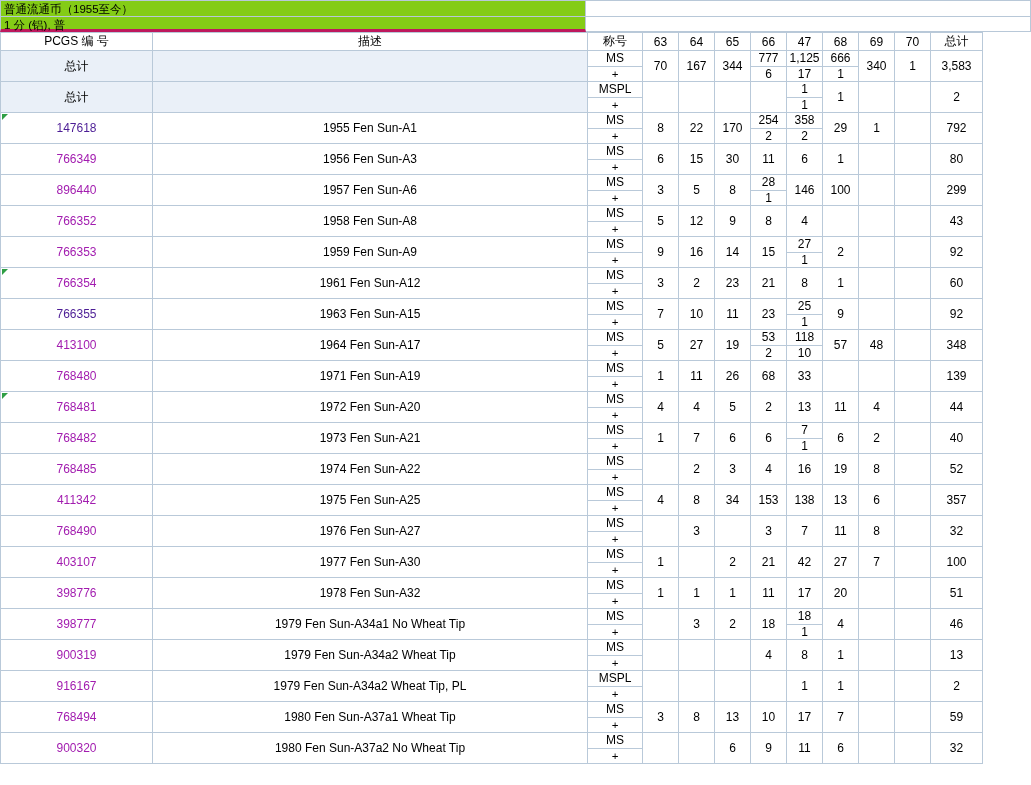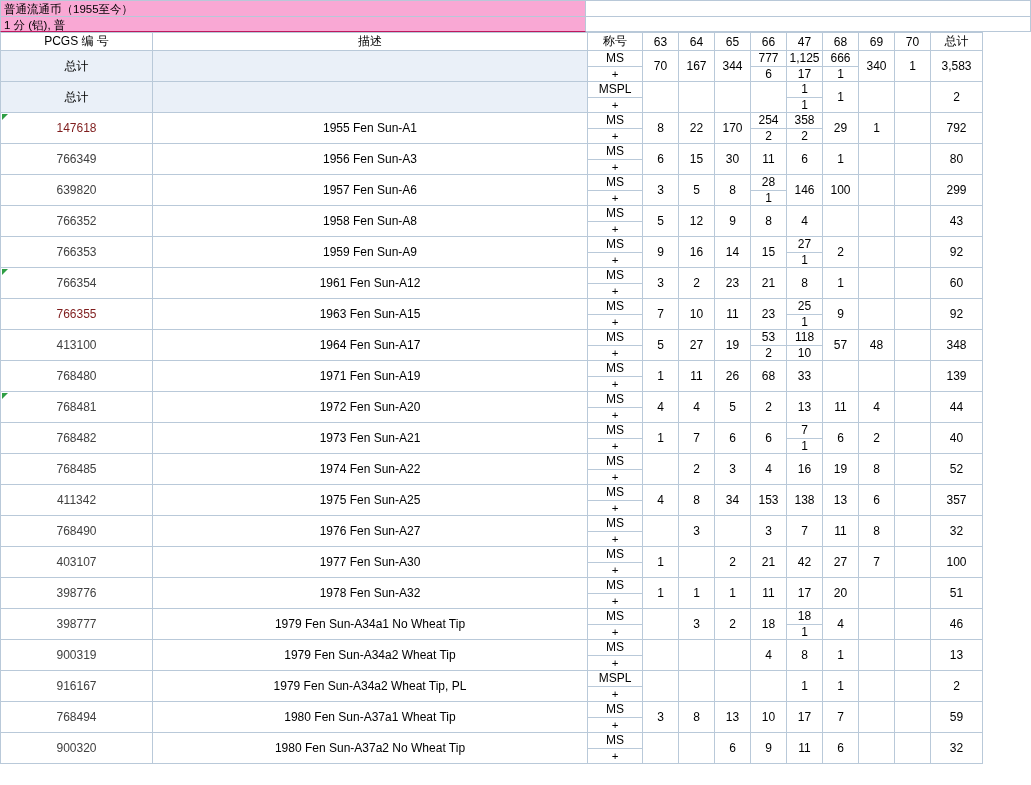--- a/index.html
+++ b/index.html
@@ -32,31 +32,31 @@
   }
   .top-strip .cell-title {
     width: 586px;
     box-sizing: border-box;
     border: 1px solid #b8c8d8;
     border-bottom: none;
     padding: 1px 3px;
     font-size: 11.5px;
     line-height: 14px;
     height: 16px;
-    background: #f9a8d4;
+    background: #84cc16;
   }
   .top-strip .cell-blank {
     flex: 1;
     box-sizing: border-box;
     border-top: 1px solid #b8c8d8;
     border-right: 1px solid #b8c8d8;
     height: 16px;
   }
   .top-strip .row2 .cell-title {
-    border-bottom: 1px solid #be185d;
+    border-bottom: 3px solid #be185d;
   }
   .top-strip .row2 .cell-blank {
     border-bottom: 1px solid #b8c8d8;
   }
 
   table.grid {
     border-collapse: collapse;
     width: 894px;
     table-layout: fixed;
   }
@@ -125,24 +125,24 @@
   .numcell.nosplit .t {
     line-height: 30px;
     height: 30px;
   }
 
   td.pcgs {
     text-align: center;
     height: 30px;
   }
   td.pcgs a {
-    color: #404040;
+    color: #a21caf;
     text-decoration: none;
   }
-  td.pcgs .plain { color: #7f1d1d; }
+  td.pcgs .plain { color: #4c1d95; }
   td.desc {
     text-align: center;
     height: 30px;
     font-size: 12px;
   }
   tr.summary td.pcgs, tr.summary td.desc {
     background: #eaf0f8;
   }
   tr.summary td.pcgs { font-size: 12px; }
 
@@ -362,21 +362,21 @@
             <span class="t"></span>
           </td>
           <td class="numcell nosplit">
             <span class="t"></span>
           </td>
           <td class="numcell nosplit">
             <span class="t">80</span>
           </td>
         </tr>
         <tr>
-          <td class="pcgs"><a href="#">639820</a></td>
+          <td class="pcgs"><a href="#">896440</a></td>
           <td class="desc">1957 Fen Sun-A6</td>
           <td class="gradecell">
             <span class="g">MS</span>
             <span class="p">+</span>
           </td>
           <td class="numcell nosplit">
             <span class="t">3</span>
           </td>
           <td class="numcell nosplit">
             <span class="t">5</span>

